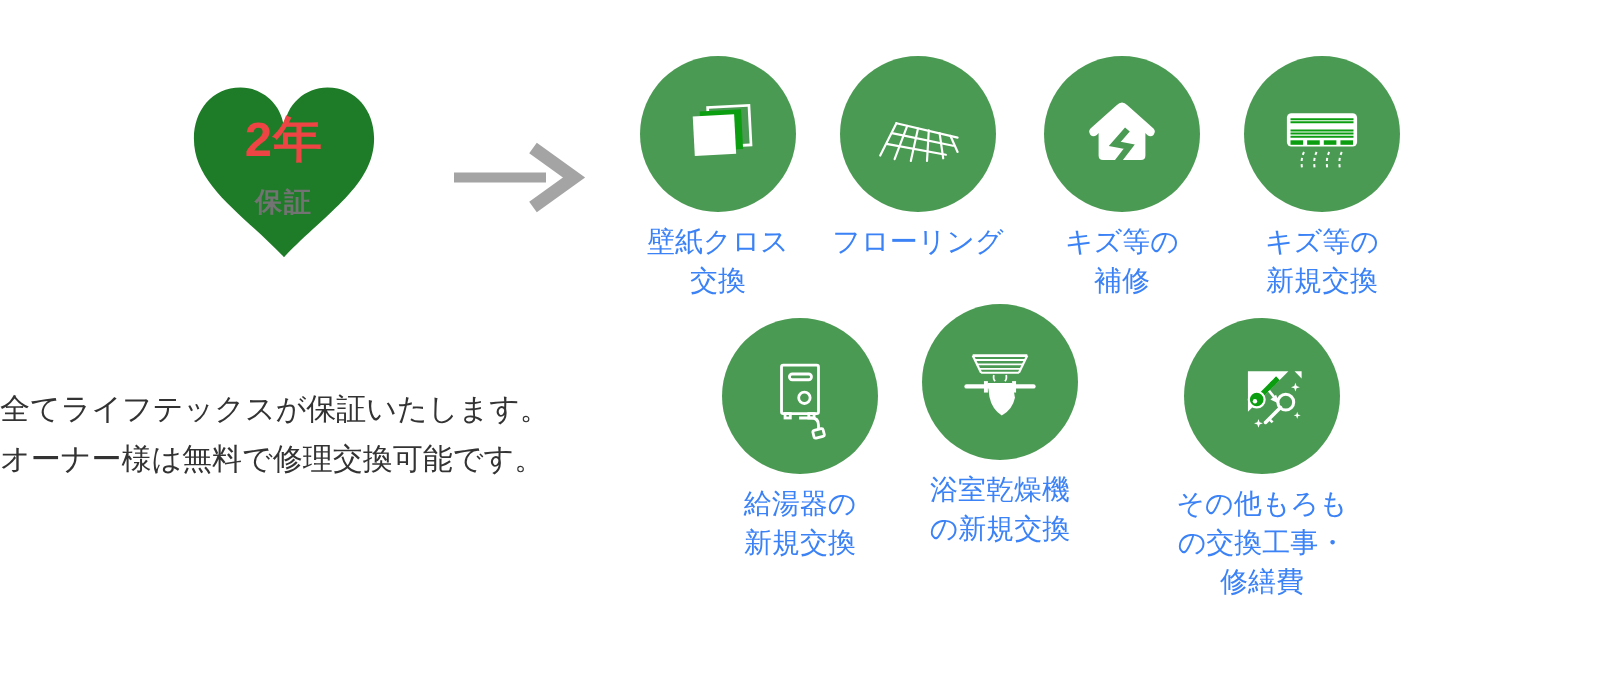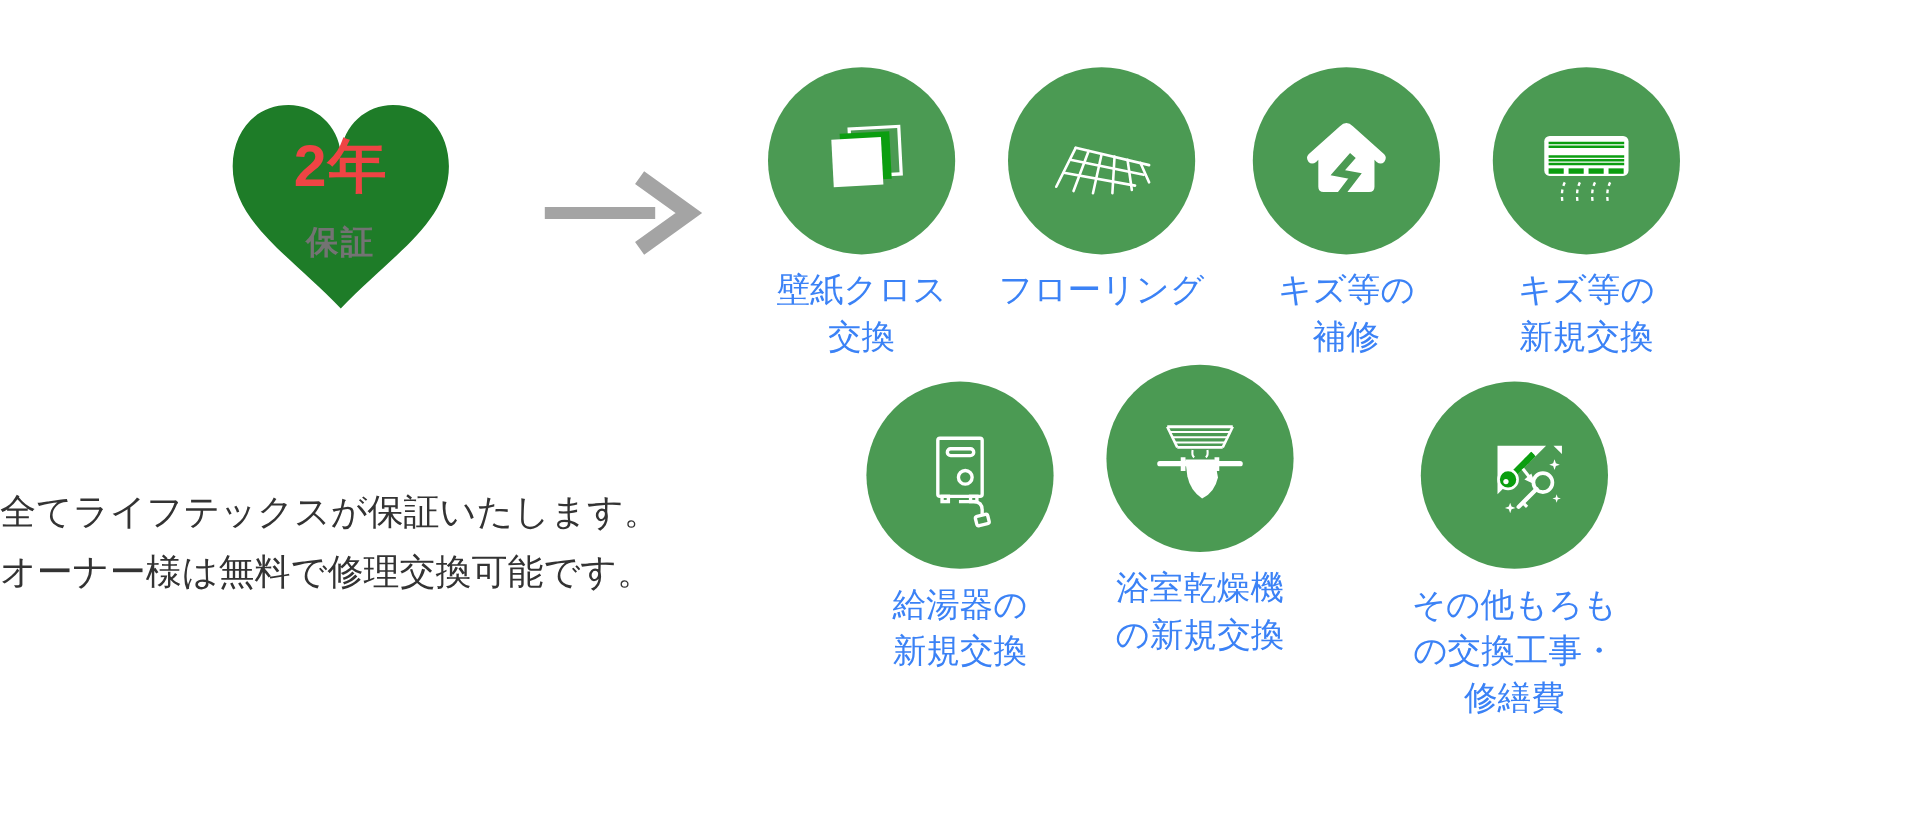--- a/index.html
+++ b/index.html
@@ -28,21 +28,20 @@
   }
 
   
   .arrow-wrap { position: absolute; left: 452px; top: 140px; width: 135px; height: 75px; }
 
   
   .desc {
     position: absolute; left: 0; top: 384px;
     color: #333; font-size: 30px; line-height: 50px;
     white-space: nowrap;
-    margin-top: 19px;
   }
 
   
   .service { position: absolute; width: 212px; text-align: center; }
   .circle {
     width: 156px; height: 156px; border-radius: 50%;
     background: #4b9a53; margin: 0 auto;
     display: flex; align-items: center; justify-content: center;
   }
   .circle svg { display: block; }

